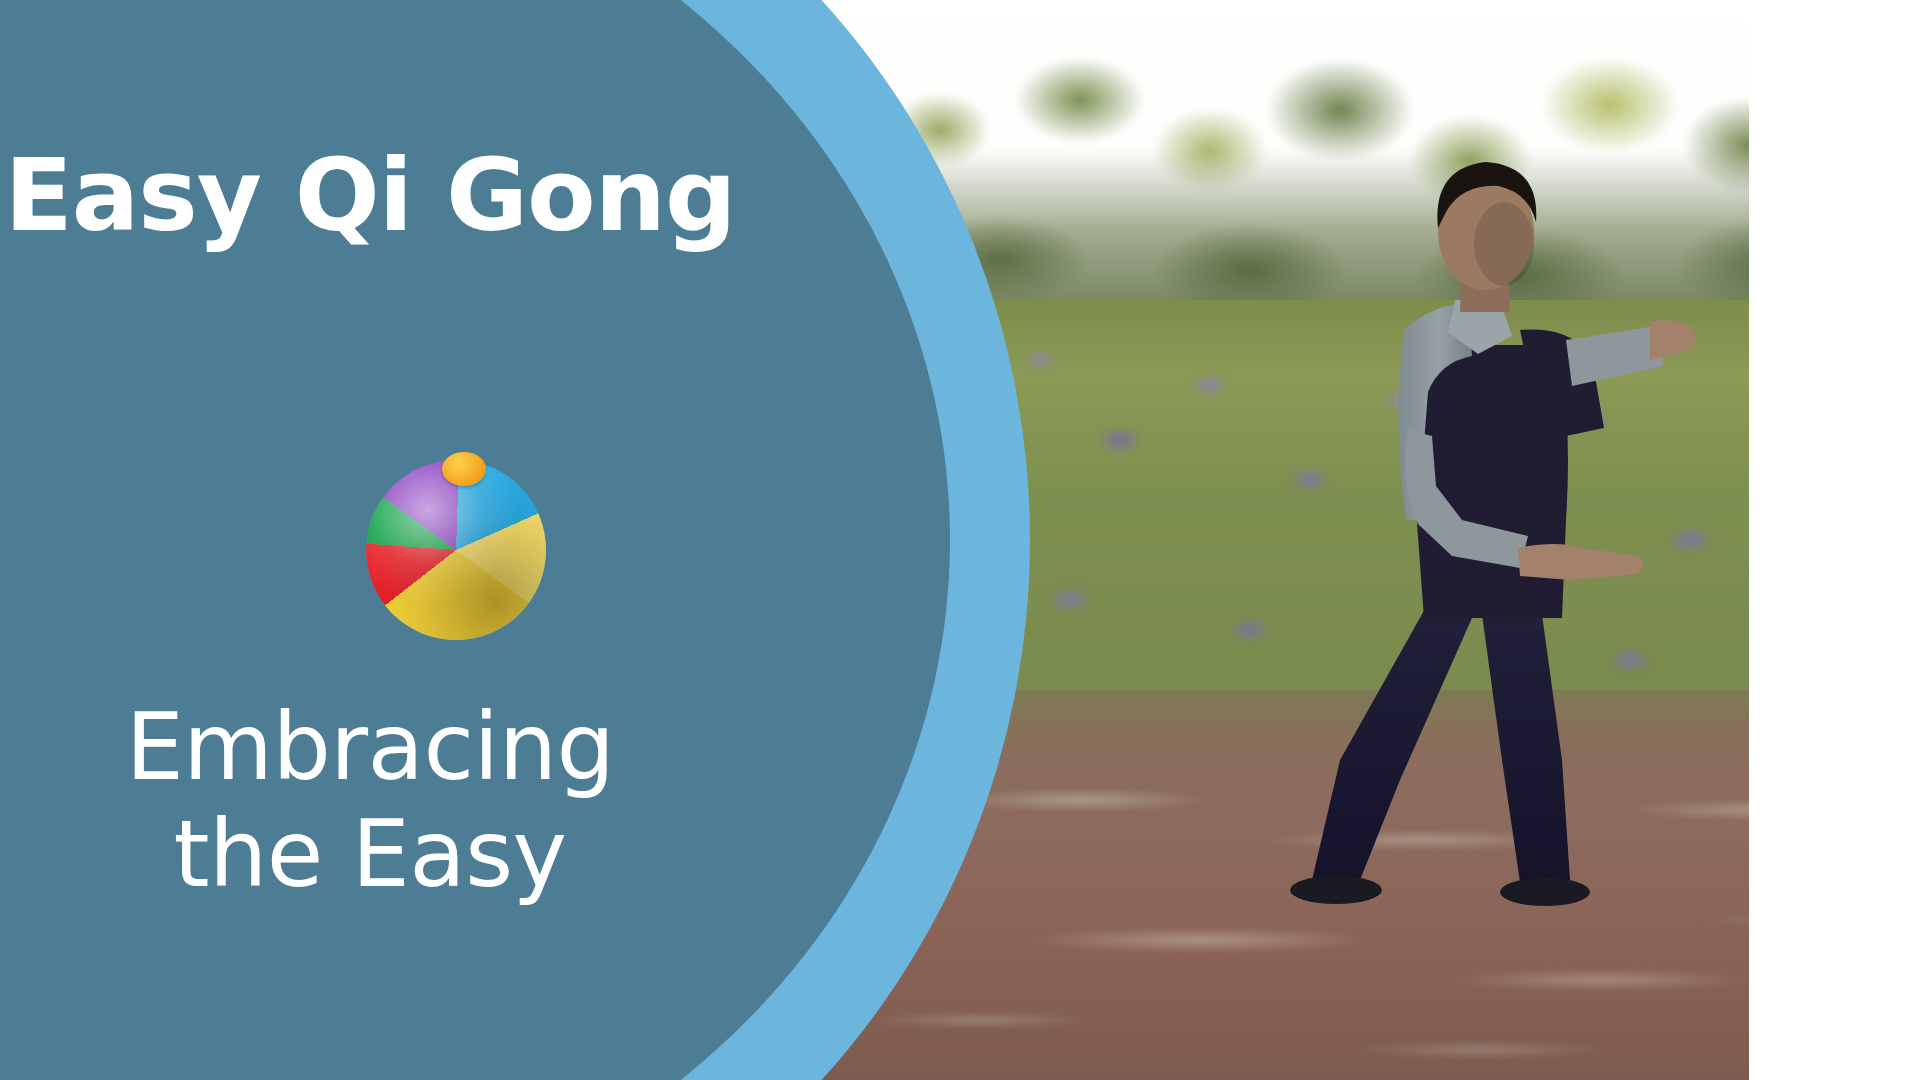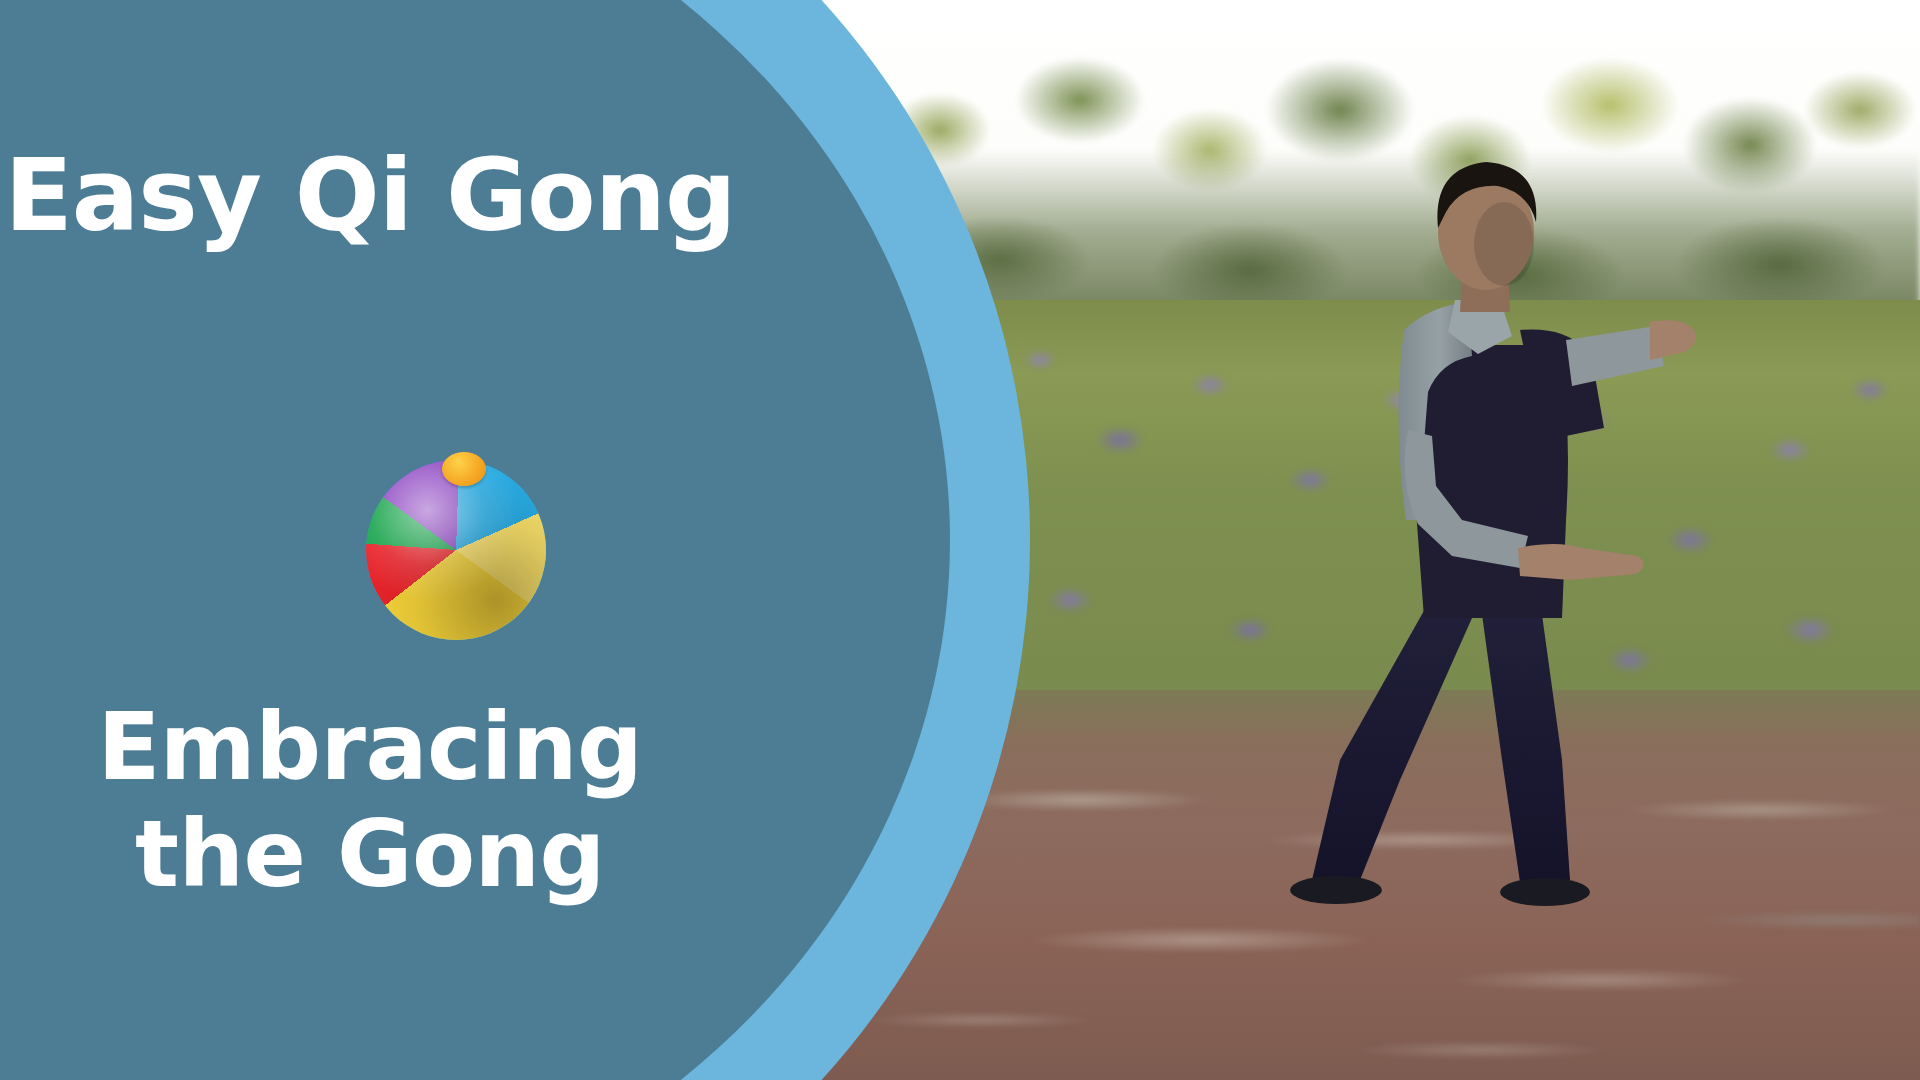--- a/index.html
+++ b/index.html
@@ -6,21 +6,21 @@
     margin: 0;
     padding: 0;
     background: #ffffff;
   }
   body {
     font-family: "Liberation Sans", sans-serif;
   }
 
   #canvas {
     position: relative;
-    width: 1920px;
+    width: 1749px;
     height: 1080px;
     overflow: hidden;
     background: #ffffff;
   }
 
   
   .photo {
     position: absolute;
     left: 0; top: 0;
     width: 1920px; height: 1080px;
@@ -162,21 +162,21 @@
   .subtitle-block {
     position: absolute;
     left: 0;
     top: 695px;
     width: 740px;
     text-align: center;
     color: #ffffff;
   }
   .subtitle-line {
     font-family: "DejaVu Sans", sans-serif;
-    font-weight: bold;
+    font-weight: normal;
     font-size: 92px;
     line-height: 1.16;
     letter-spacing: -0.5px;
     white-space: nowrap;
   }
 
   
   .ball-wrap {
     position: absolute;
     left: 366px;
@@ -289,16 +289,16 @@
   <div class="ball-wrap">
     <div class="ball">
       <div class="seg seg-base"></div>
       <div class="ball-shade"></div>
     </div>
     <div class="ball-nozzle"></div>
   </div>
 
   <div class="subtitle-block">
     <div class="subtitle-line">Embracing</div>
-    <div class="subtitle-line">the Gong</div>
+    <div class="subtitle-line">the Easy</div>
   </div>
 
 </div>
 
 </body></html>

